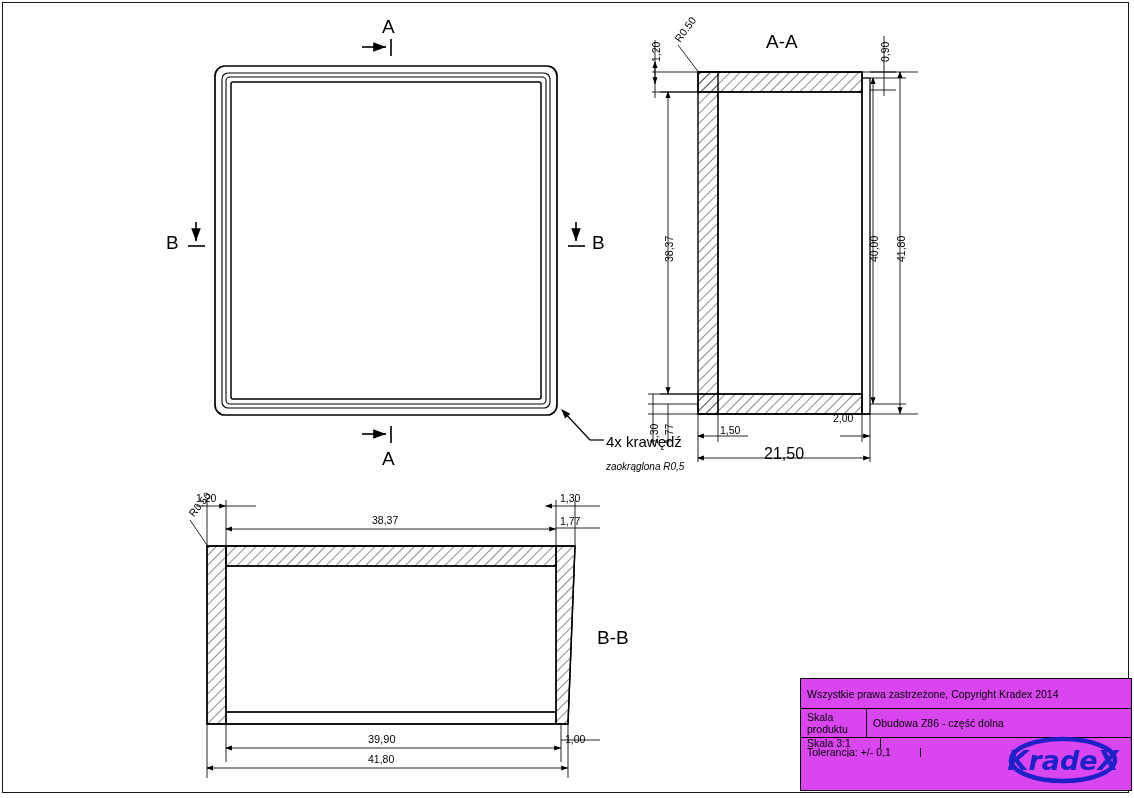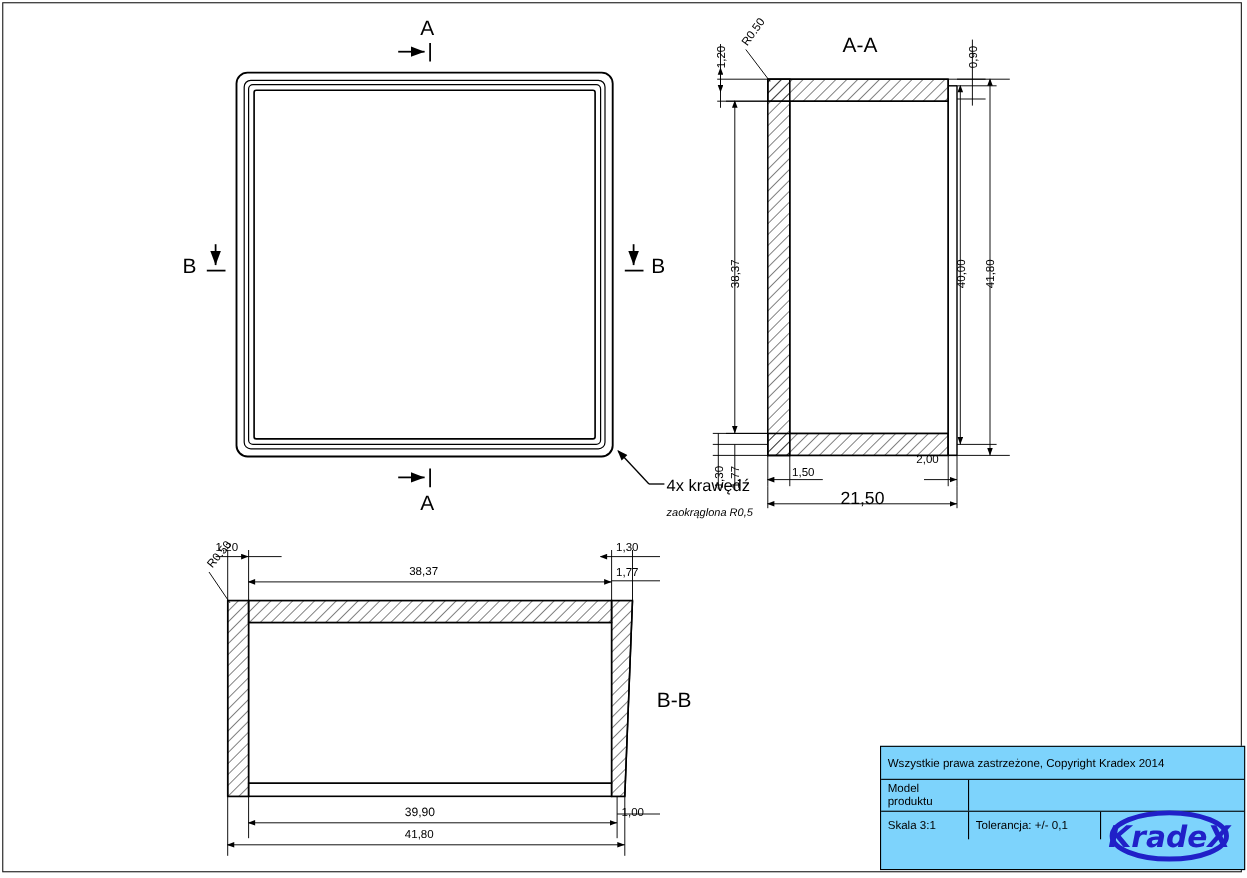--- a/index.html
+++ b/index.html
@@ -6,29 +6,29 @@
   body{width:1134px;height:798px;position:relative;overflow:hidden;
        font-family:"Liberation Sans",sans-serif;color:#000;}
   #sheet{position:absolute;inset:0;}
   .frame{position:absolute;left:2px;top:2px;width:1127px;height:791px;
          border:1.6px solid #1a1a1a;box-sizing:border-box;}
   svg.draw{position:absolute;left:0;top:0;width:1134px;height:798px;overflow:visible;}
   .lbl{position:absolute;white-space:pre;line-height:1.15;}
   .vt{transform-origin:0 0;}
   
   #titleblock{position:absolute;left:800px;top:678px;width:332px;height:113px;
-              border:1.5px solid #000;box-sizing:border-box;background:#7dd3fc;}
+              border:1.5px solid #000;box-sizing:border-box;background:#d946ef;}
   #titleblock .row{display:flex;border-bottom:1.3px solid #000;box-sizing:border-box;}
   #titleblock .row:last-child{border-bottom:none;}
   #titleblock .cell{padding:3px 6px;font-size:10.5px;display:flex;align-items:center;
                     box-sizing:border-box;overflow:hidden;}
   .r1{height:30px;}
   .r2{height:29px;}
   .r3{height:27px;}
-  .r4{height:25px;}
+  .r4{height:25px;flex-direction:column;}
   .c-a{width:80px;border-right:1.3px solid #000;}
   .c-b{width:120px;border-right:1.3px solid #000;}
   .c-full{width:100%;}
   .c-wide{width:100%;}
   .c-logo{width:129px;display:flex;align-items:center;justify-content:center;}
   #logo-wrap{position:absolute;left:996px;top:733px;width:134px;height:56px;
              display:flex;align-items:flex-start;justify-content:center;pointer-events:none;}
 </style>
 </head>
 <body>
@@ -227,21 +227,22 @@
   <div class="lbl" style="left:372px;top:514px;font-size:10.5px;">38,37</div>
   <div class="lbl" style="left:368px;top:733px;font-size:11px;">39,90</div>
   <div class="lbl" style="left:368px;top:753px;font-size:10.5px;">41,80</div>
   <div class="lbl" style="left:565px;top:733px;font-size:10.5px;text-align:center;">1,00</div>
 
   <div id="titleblock">
     <div class="row r1">
       <div class="cell c-full">Wszystkie prawa zastrzeżone, Copyright Kradex 2014</div>
     </div>
     <div class="row r2">
-      <div class="cell c-a">Model produktu</div>
+      <div class="cell c-a">Skala produktu</div>
+      <div class="cell c-wide">Obudowa Z86 - część dolna</div>
     </div>
     <div class="row r4">
       <div class="cell c-a">Skala 3:1</div>
       <div class="cell c-b">Tolerancja: +/- 0,1</div>
       <div class="cell c-logo"></div>
     </div>
   </div>
 
   <div id="logo-wrap">
     <svg width="130" height="54" viewBox="0 0 130 54">

